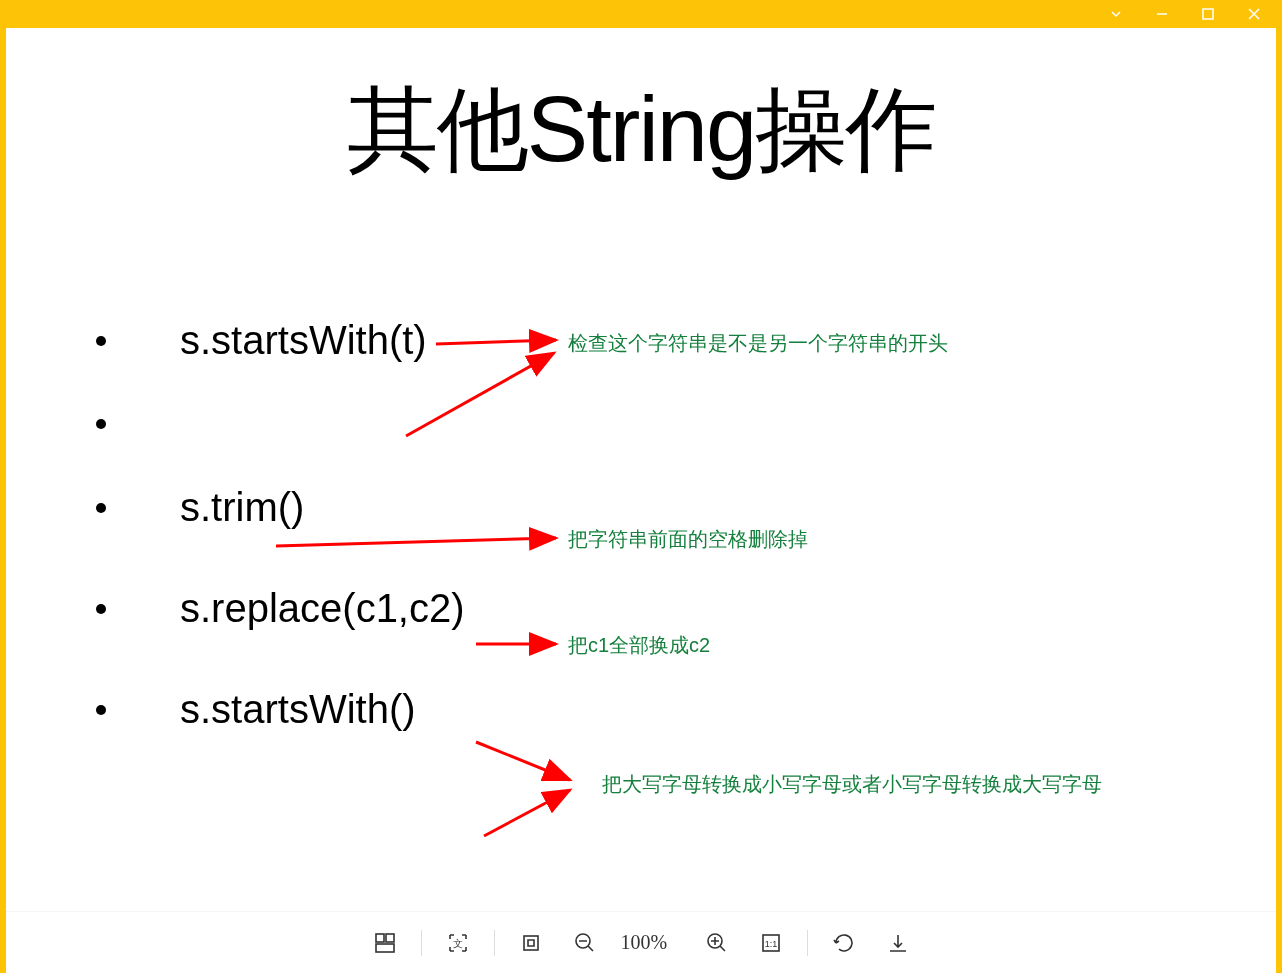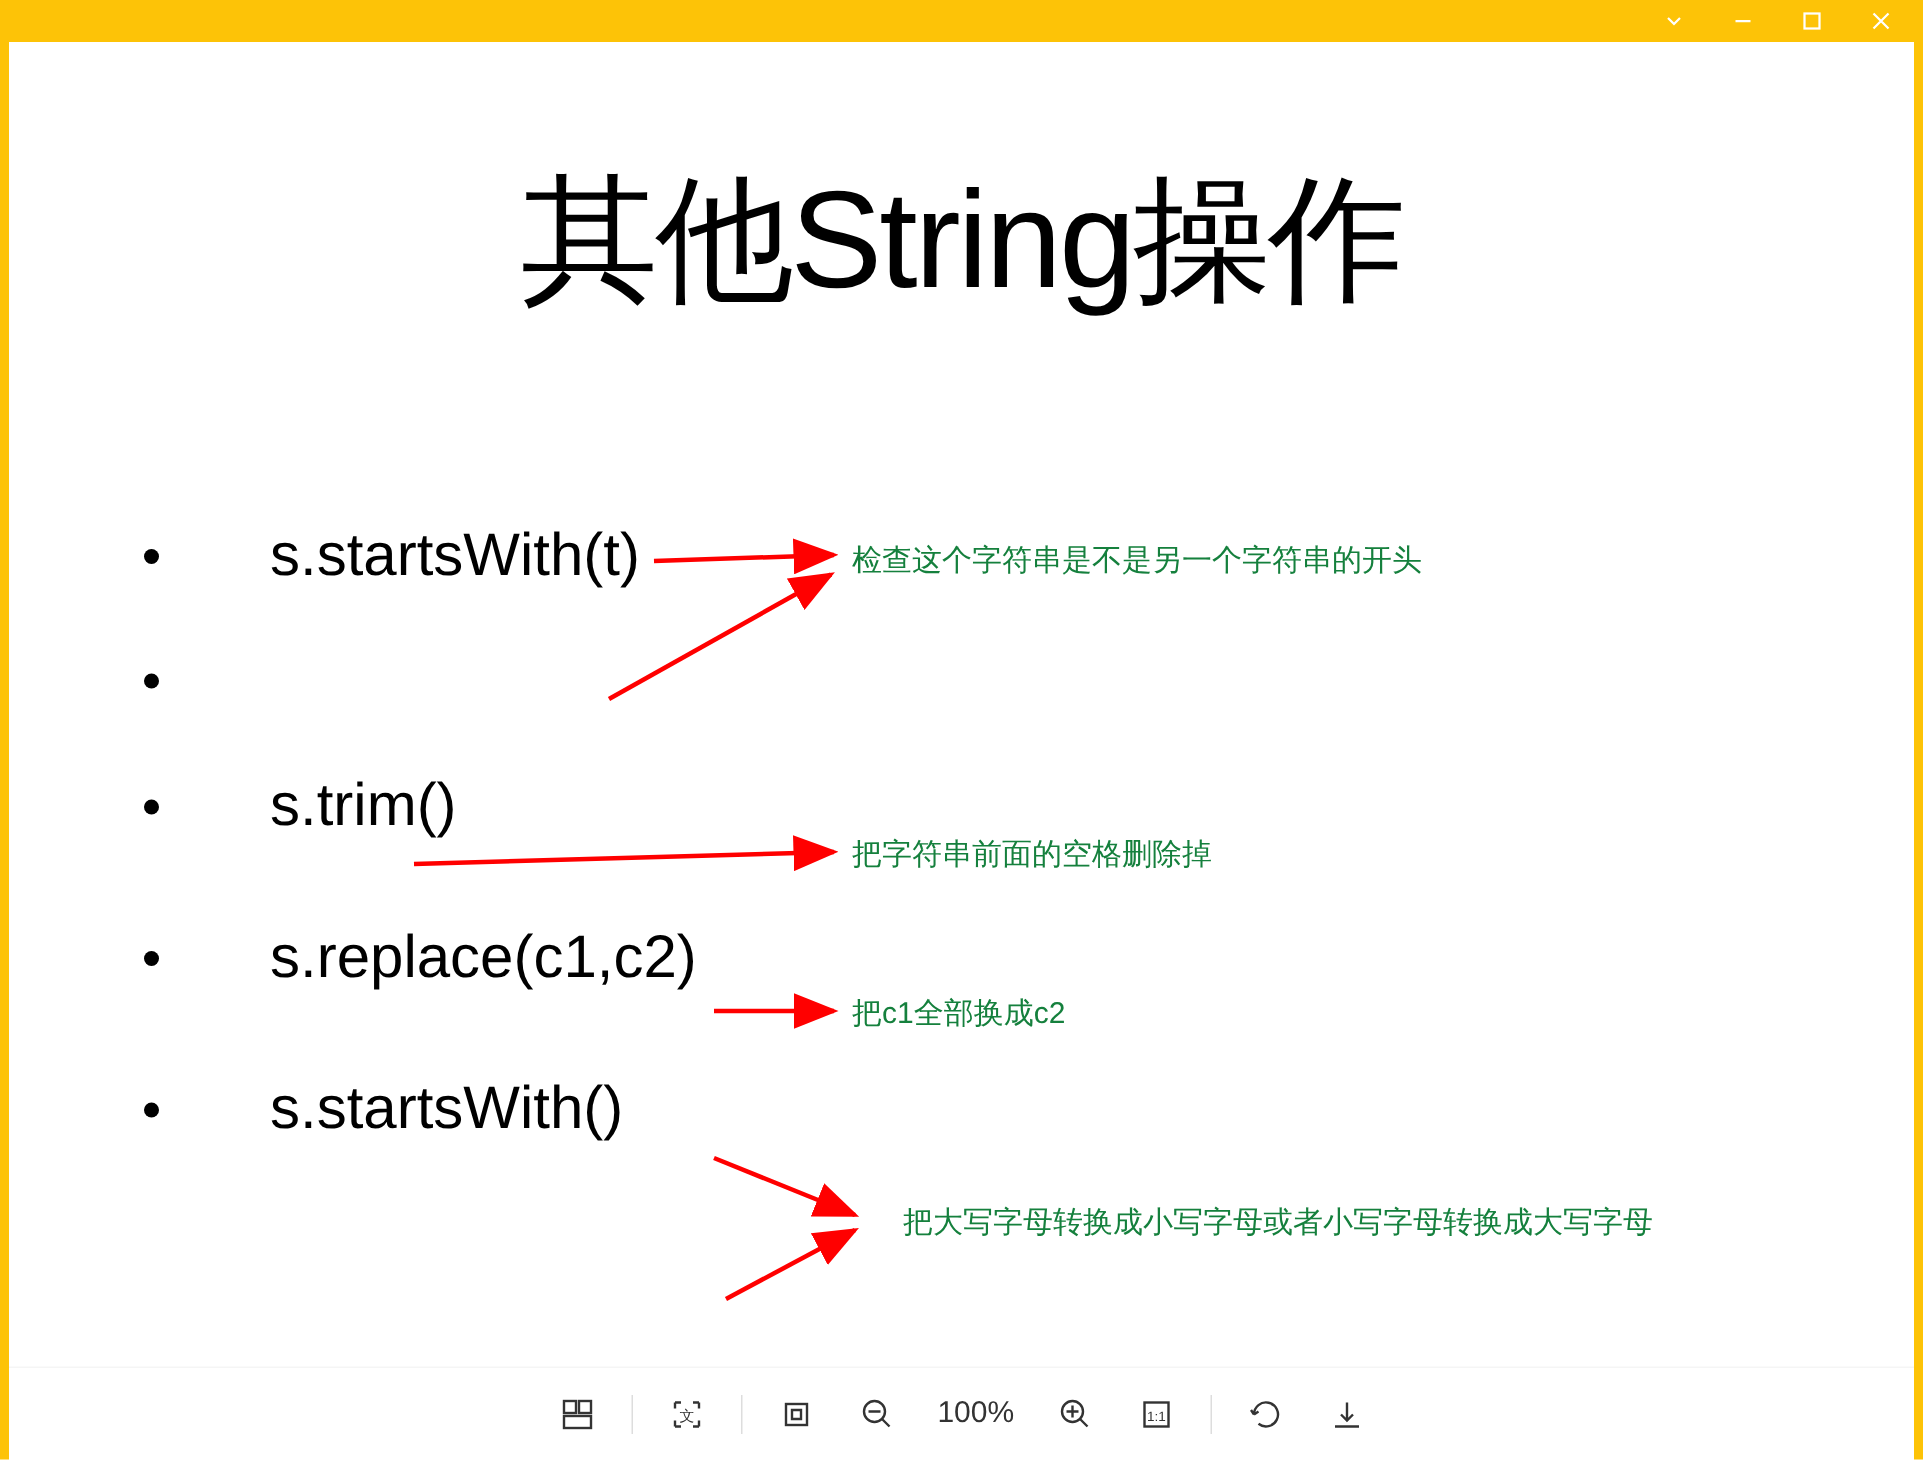--- a/index.html
+++ b/index.html
@@ -35,21 +35,20 @@
       width: 6px;
       background: #fdc307;
     }
     .edge-left { left: 0; }
     .edge-right { right: 0; }
     .content {
       position: absolute;
       top: 28px; left: 6px; right: 6px; bottom: 62px;
       background: #fff;
       overflow: hidden;
-      margin-top: 30px;
     }
     .title {
       position: absolute;
       top: 40px; left: 0; right: 0;
       text-align: center;
       font-size: 92px;
       font-weight: 400;
       color: #000;
       letter-spacing: -2px;
     }
@@ -103,21 +102,21 @@
     }
     .tb-btn svg { stroke: #333; stroke-width: 1.6; fill: none; }
     .tb-sep {
       width: 1px; height: 26px;
       background: #ddd;
     }
     .zoom-label {
       font-size: 20px;
       color: #333;
       min-width: 60px;
-      text-align: center;
+      font-family: Liberation Serif, serif;
     }
   </style>
 </head>
 <body>
 
 <div class="titlebar">
   <div class="win-ctrl">
     <svg width="14" height="14" viewBox="0 0 14 14">
         <path d="M3 5l4 4 4-4"></path>
       </svg>

